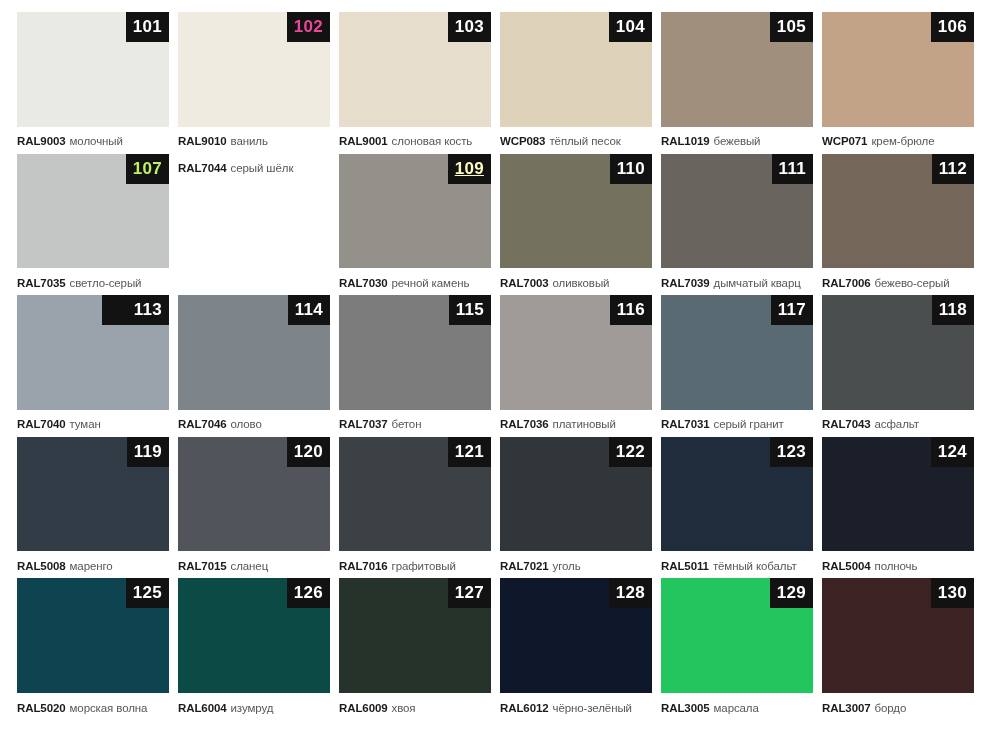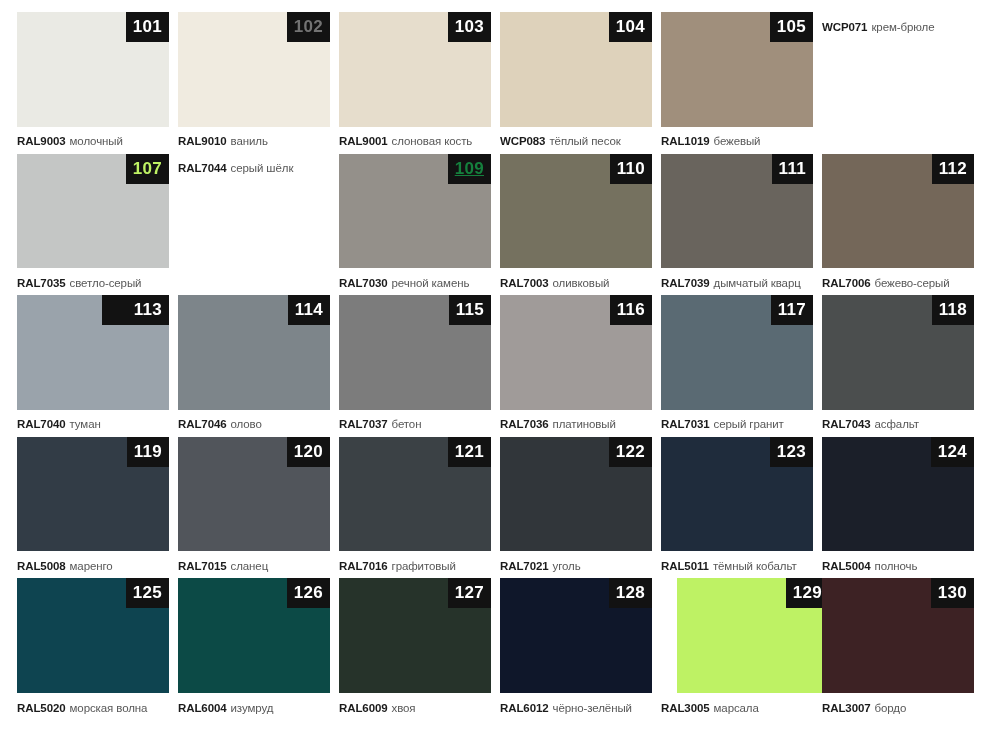--- a/index.html
+++ b/index.html
@@ -91,21 +91,21 @@
         <div class="swatch-chip" style="background: rgb(234, 234, 228);">
           <div class="swatch-badge" style="background: rgb(18, 18, 18); color: rgb(255, 255, 255);">101</div>
         </div>
         <div class="swatch-caption">
           <span class="swatch-code">RAL9003</span>
           <span class="swatch-name">молочный</span>
         </div>
       </div>
       <div class="swatch-cell">
         <div class="swatch-chip" style="background: rgb(240, 235, 224);">
-          <div class="swatch-badge" style="background: rgb(18, 18, 18); color: #737373;">102</div>
+          <div class="swatch-badge" style="background: rgb(18, 18, 18); color: #ec4899;">102</div>
         </div>
         <div class="swatch-caption">
           <span class="swatch-code">RAL9010</span>
           <span class="swatch-name">ваниль</span>
         </div>
       </div>
       <div class="swatch-cell">
         <div class="swatch-chip" style="background: rgb(230, 221, 204);">
           <div class="swatch-badge" style="background: rgb(18, 18, 18); color: rgb(255, 255, 255);">103</div>
         </div>
@@ -126,20 +126,23 @@
       <div class="swatch-cell">
         <div class="swatch-chip" style="background: rgb(160, 143, 124);">
           <div class="swatch-badge" style="background: rgb(18, 18, 18); color: rgb(255, 255, 255);">105</div>
         </div>
         <div class="swatch-caption">
           <span class="swatch-code">RAL1019</span>
           <span class="swatch-name">бежевый</span>
         </div>
       </div>
       <div class="swatch-cell">
+        <div class="swatch-chip" style="background: rgb(194, 163, 136);">
+          <div class="swatch-badge" style="background: rgb(18, 18, 18); color: rgb(255, 255, 255);">106</div>
+        </div>
         <div class="swatch-caption">
           <span class="swatch-code">WCP071</span>
           <span class="swatch-name">крем-брюле</span>
         </div>
       </div>
       <div class="swatch-cell">
         <div class="swatch-chip" style="background: rgb(196, 198, 197);">
           <div class="swatch-badge" style="background: rgb(18, 18, 18); color: #bef264;">107</div>
         </div>
         <div class="swatch-caption">
@@ -148,21 +151,21 @@
         </div>
       </div>
       <div class="swatch-cell">
         <div class="swatch-caption">
           <span class="swatch-code">RAL7044</span>
           <span class="swatch-name">серый шёлк</span>
         </div>
       </div>
       <div class="swatch-cell">
         <div class="swatch-chip" style="background: rgb(148, 144, 138);">
-          <div class="swatch-badge" style="background: rgb(18, 18, 18); color: #15803d; text-decoration: underline;">109</div>
+          <div class="swatch-badge" style="background: rgb(18, 18, 18); color: #fef9c3; text-decoration: underline;">109</div>
         </div>
         <div class="swatch-caption">
           <span class="swatch-code">RAL7030</span>
           <span class="swatch-name">речной камень</span>
         </div>
       </div>
       <div class="swatch-cell">
         <div class="swatch-chip" style="background: rgb(117, 113, 95);">
           <div class="swatch-badge" style="background: rgb(18, 18, 18); color: rgb(255, 255, 255);">110</div>
         </div>
@@ -327,21 +330,21 @@
       <div class="swatch-cell">
         <div class="swatch-chip" style="background: #0f172a;">
           <div class="swatch-badge" style="background: rgb(18, 18, 18); color: rgb(255, 255, 255);">128</div>
         </div>
         <div class="swatch-caption">
           <span class="swatch-code">RAL6012</span>
           <span class="swatch-name">чёрно-зелёный</span>
         </div>
       </div>
       <div class="swatch-cell">
-        <div class="swatch-chip" style="background: #bef264; margin-left: 16px;">
+        <div class="swatch-chip" style="background: #22c55e;">
           <div class="swatch-badge" style="background: rgb(18, 18, 18); color: rgb(255, 255, 255);">129</div>
         </div>
         <div class="swatch-caption">
           <span class="swatch-code">RAL3005</span>
           <span class="swatch-name">марсала</span>
         </div>
       </div>
       <div class="swatch-cell">
         <div class="swatch-chip" style="background: rgb(61, 34, 36);">
           <div class="swatch-badge" style="background: rgb(18, 18, 18); color: rgb(255, 255, 255);">130</div>

